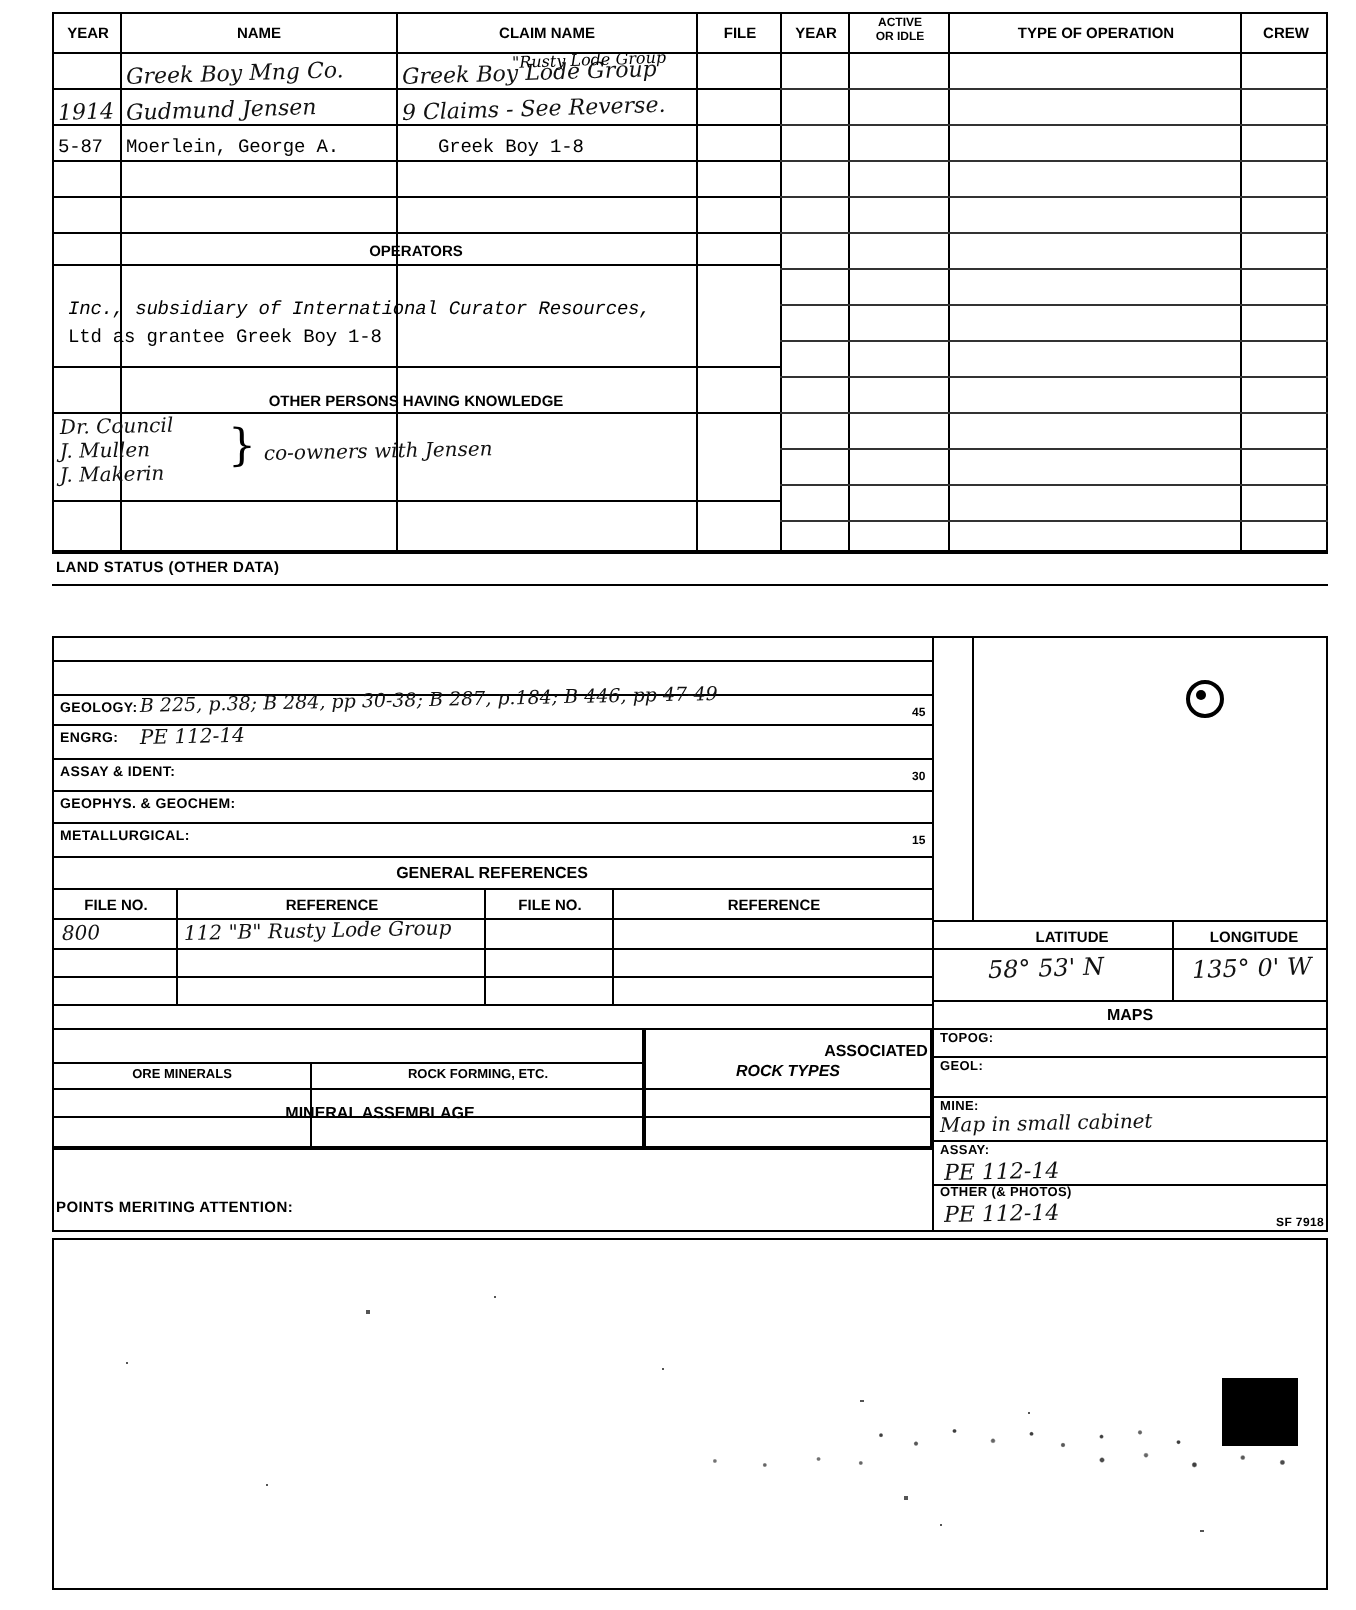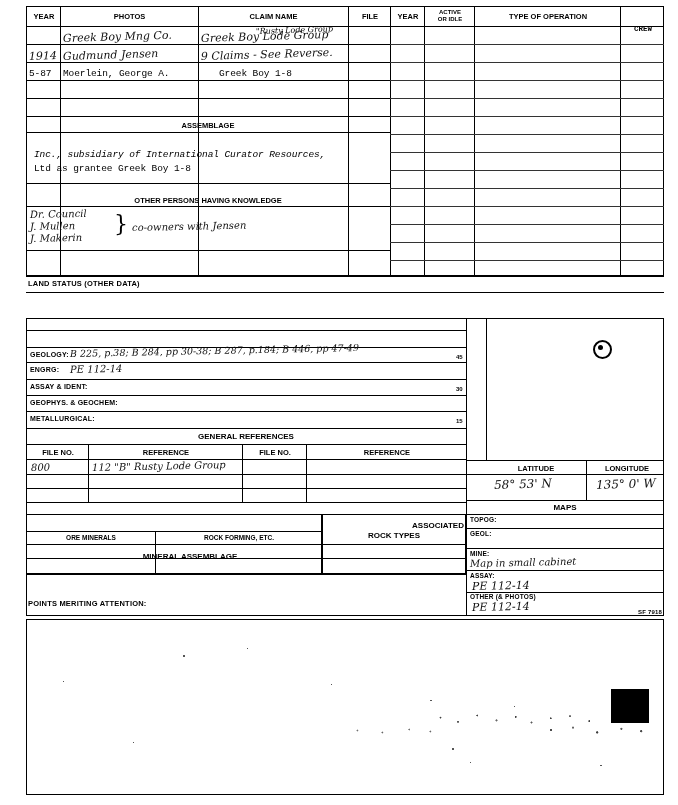--- a/index.html
+++ b/index.html
@@ -128,29 +128,29 @@
   <div class="vline" style="left:60px; top:6px; height:270px;"></div>
   <div class="vline" style="left:198px; top:6px; height:270px;"></div>
   <div class="vline" style="left:348px; top:6px; height:270px;"></div>
   <div class="vline" style="left:390px; top:6px; height:270px;"></div>
 
   <div class="vline" style="left:424px; top:6px; height:270px;"></div>
   <div class="vline" style="left:474px; top:6px; height:270px;"></div>
   <div class="vline" style="left:620px; top:6px; height:270px;"></div>
 
   <div class="lbl-c" style="left:28px; top:12px; width:32px;">YEAR</div>
-  <div class="lbl-c" style="left:62px; top:12px; width:135px;">PHOTOS</div>
+  <div class="lbl-c" style="left:62px; top:12px; width:135px;">NAME</div>
   <div class="lbl-c" style="left:200px; top:12px; width:147px;">CLAIM NAME</div>
   <div class="lbl-c" style="left:350px; top:12px; width:40px;">FILE</div>
 
   <div class="lbl-c" style="left:392px; top:12px; width:32px;">YEAR</div>
   <div class="lbl-c" style="left:426px; top:9px; width:48px; font-size:6px;">ACTIVE</div>
   <div class="lbl-c" style="left:426px; top:16px; width:48px; font-size:6px;">OR IDLE</div>
   <div class="lbl-c" style="left:476px; top:12px; width:144px;">TYPE OF OPERATION</div>
-  <div class="lbl-c" style="left:622px; top:25px; width:42px;font-family:Liberation Mono, monospace;">CREW</div>
+  <div class="lbl-c" style="left:622px; top:12px; width:42px;">CREW</div>
 
   <div class="hline" style="left:26px; top:44px; width:364px;"></div>
   <div class="hline" style="left:26px; top:62px; width:364px;"></div>
   <div class="hline" style="left:26px; top:80px; width:364px;"></div>
   <div class="hline" style="left:26px; top:98px; width:364px;"></div>
   <div class="hline" style="left:26px; top:116px; width:364px;"></div>
 
   <div class="hand2" style="left:63px; top:32px;">Greek Boy Mng Co.</div>
   <div class="hand2" style="left:201px; top:32px;">Greek Boy Lode Group</div>
   <div class="smallhand" style="left:256px; top:27px;">"Rusty Lode Group</div>
@@ -171,21 +171,21 @@
   <div class="hline-thin" style="left:390px; top:134px; width:274px;"></div>
   <div class="hline-thin" style="left:390px; top:152px; width:274px;"></div>
   <div class="hline-thin" style="left:390px; top:170px; width:274px;"></div>
   <div class="hline-thin" style="left:390px; top:188px; width:274px;"></div>
   <div class="hline-thin" style="left:390px; top:206px; width:274px;"></div>
   <div class="hline-thin" style="left:390px; top:224px; width:274px;"></div>
   <div class="hline-thin" style="left:390px; top:242px; width:274px;"></div>
   <div class="hline-thin" style="left:390px; top:260px; width:274px;"></div>
 
   <div class="hline" style="left:26px; top:116px; width:364px;"></div>
-  <div class="lbl-c" style="left:26px; top:121px; width:364px;">ASSEMBLAGE</div>
+  <div class="lbl-c" style="left:26px; top:121px; width:364px;">OPERATORS</div>
   <div class="hline" style="left:26px; top:132px; width:364px;"></div>
 
   <div class="type" style="left:34px; top:149px;font-style:italic;">Inc., subsidiary of International Curator Resources,</div>
   <div class="type" style="left:34px; top:163px;">Ltd as grantee  Greek Boy 1-8</div>
 
   <div class="hline" style="left:26px; top:183px; width:364px;"></div>
 
   <div class="lbl-c" style="left:26px; top:196px; width:364px;">OTHER PERSONS HAVING KNOWLEDGE</div>
   <div class="hline" style="left:26px; top:206px; width:364px;"></div>
 
@@ -252,21 +252,21 @@
   <div class="lbl-c" style="left:26px; top:520px; width:328px; font-size:8px;margin-top:32px;">MINERAL ASSEMBLAGE</div>
   <div class="hline" style="left:26px; top:531px; width:296px;"></div>
   <div class="lbl-c" style="left:28px; top:534px; width:126px; font-size:6.5px;">ORE MINERALS</div>
   <div class="lbl-c" style="left:158px; top:534px; width:162px; font-size:6.5px;">ROCK FORMING, ETC.</div>
   <div class="hline" style="left:26px; top:544px; width:296px;"></div>
   <div class="vline" style="left:155px; top:531px; height:43px;"></div>
   <div class="hline" style="left:26px; top:558px; width:296px;"></div>
 
   <div class="box" style="left:322px; top:514px; width:144px; height:60px;"></div>
   <div class="lbl-c" style="left:322px; top:521px; width:144px; font-size:8px;margin-left:44px;">ASSOCIATED</div>
-  <div class="lbl-c" style="left:322px; top:531px; width:144px; font-size:8px;">ROCK TYPES</div>
+  <div class="lbl-c" style="left:322px; top:531px; width:144px; font-size:8px;font-style:italic;">ROCK TYPES</div>
   <div class="hline" style="left:322px; top:544px; width:144px;"></div>
   <div class="hline" style="left:322px; top:558px; width:144px;"></div>
 
   <div class="hline" style="left:26px; top:574px; width:440px;"></div>
 
   <div class="hline" style="left:466px; top:460px; width:198px;"></div>
   <div class="vline" style="left:486px; top:318px; height:142px;"></div>
 
   <div style="position:absolute; left:593px; top:340px; width:15px; height:15px; border:2px solid #000; border-radius:50%;"></div>
   <div style="position:absolute; left:598px; top:345px; width:5px; height:5px; background:#000; border-radius:50%;"></div>

